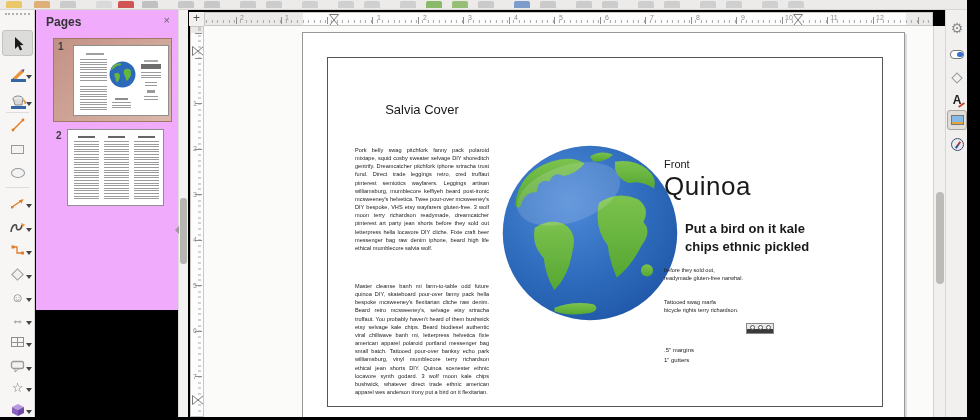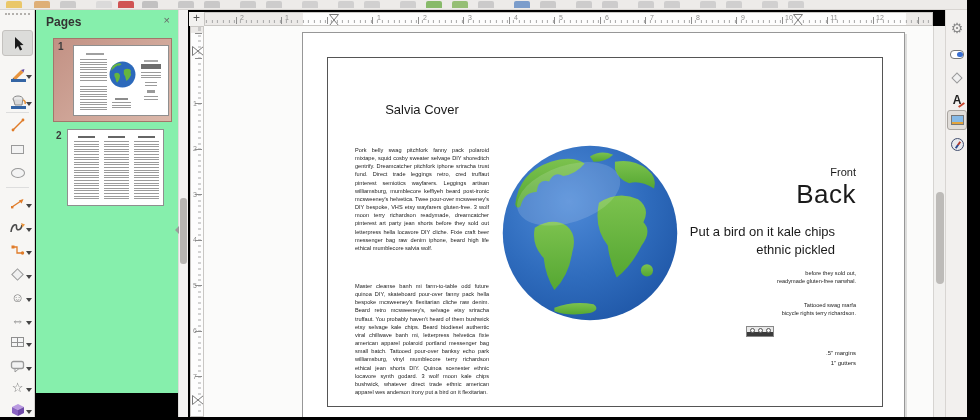--- a/index.html
+++ b/index.html
@@ -23,21 +23,21 @@
   .shape-rect { width:13px; height:9px; border:1.5px solid #9a9a9a; background:#f3f3f3; }
   .shape-ellipse { width:14px; height:10px; border:1.5px solid #9a9a9a; border-radius:50%; background:#f3f3f3; }
   .shape-diamond { width:9px; height:9px; border:1.5px solid #9a9a9a; background:#f0f0f0; transform:rotate(45deg); }
   .glyph { font-size:13px; color:#777; line-height:1; }
   .grid-ic { width:13px; height:10px; border:1.3px solid #8f8f8f; background:
     linear-gradient(#8f8f8f,#8f8f8f) 50% 0/1px 100% no-repeat,
     linear-gradient(#8f8f8f,#8f8f8f) 0 50%/100% 1px no-repeat, #f5f5f5; }
   .colorbar { position:absolute; left:9px; bottom:3px; width:15px; height:3px; background:#3465a4; }
 
   
-  #pagespanel { left:36px; top:10px; width:142px; height:383px; background:#86efac; }
+  #pagespanel { left:36px; top:10px; width:142px; height:300px; background:#f0abfc; }
   #pagespanel .hdr { position:absolute; left:10px; top:5px; font-size:12px; font-weight:bold; color:#333; }
   #pagespanel .close { position:absolute; right:8px; top:5px; font-size:11px; color:#666; line-height:11px; }
   .thumb-frame { position:absolute; left:17px; top:28px; width:119px; height:84px;
     background:linear-gradient(135deg,#c29184,#dcb9ab); border:1px solid #a3766a; }
   .pagenum { position:absolute; font-size:10px; font-weight:bold; color:#3c3c3c; }
   .mini-page { position:absolute; background:#fff; border:1px solid #8f8f8f; }
   .stripes { position:absolute; background:repeating-linear-gradient(to bottom,#9b9b9b 0 1px,transparent 1px 2.6px); }
   .ministub { position:absolute; background:#8c8c8c; }
 
   #panel-scroll { left:178px; top:10px; width:10px; height:407px; background:#f3f2f1; border-left:1px solid #dedcda; }
@@ -74,24 +74,24 @@
   .h-inside { position:absolute; top:44px; width:100%; text-align:center; font-size:13px; color:#1a1a1a; }
   .bodytxt { position:absolute; width:134px; font-size:5.6px; line-height:1.46; color:#222;
     text-align:justify; text-justify:inter-word; }
 
   #globe { position:absolute; left:173px; top:86px; width:178px; height:178px; }
   .back-block { position:absolute; left:178px; top:302px; width:160px; text-align:center; color:#1a1a1a; }
   .back-h { font-size:12.5px; }
   .tiny { font-size:5.6px; line-height:1.5; color:#222; }
   .back-copy { margin-top:7px; }
 
-  .col-front { position:absolute; left:336px; top:108px; width:192px; text-align:right; color:#1a1a1a; }
+  .col-front { position:absolute; left:336px; top:100px; width:192px; text-align:left; color:#1a1a1a; }
   .front-kicker { font-size:11px; }
   .front-title { font-size:26px; margin-top:1px; letter-spacing:.5px; }
-  .front-tag { font-size:13px; line-height:1.35; margin:13px auto 0; width:150px; }
+  .front-tag { font-size:13px; line-height:1.35; margin:18px auto 0; width:150px;font-weight:bold; }
   .front-note { margin-top:11px; }
   .front-credit { margin-top:15px; }
   .cc-badge { position:relative; width:28px; height:11px; margin:8px auto 0; background:#e9e9e9; border:1px solid #888; }
   .cc-badge .bar { position:absolute; left:0; bottom:0; width:100%; height:4px; background:#3a3a3a; }
   .cc-badge .c { position:absolute; top:1px; width:5px; height:5px; border:1px solid #555; border-radius:50%; background:#f6f6f6; }
   .front-specs { margin-top:11px; font-size:6px; line-height:1.7; color:#222; }
 
   #canvas-scroll { left:933px; top:26px; width:12px; height:391px; background:#f1f0ee; border-left:1px solid #d6d4d1; }
   #canvas-scroll .thumbbar { position:absolute; left:2px; top:166px; width:8px; height:92px; background:#bdbbb8; border-radius:4px; }
 
@@ -367,21 +367,21 @@
           <path d="M19,47 Q29,41 37,46 Q43,51 40,61 Q38,74 30,82 Q25,74 24,64 Q17,57 19,47 Z" fill="url(#lg)"></path>
           <path d="M55,33 Q66,26 77,31 Q84,36 80,44 Q85,49 79,57 Q73,69 65,75 Q61,66 60,57 Q52,47 55,33 Z" fill="url(#lg)"></path>
           <circle cx="82" cy="71" r="3.4" fill="url(#lg)"></circle>
           <path d="M30,92 Q40,88 52,90 Q56,93 50,95 Q38,97 30,94 Z" fill="url(#lg)"></path>
           <ellipse cx="38" cy="28" rx="30" ry="16" fill="#ffffff" opacity="0.14" transform="rotate(-18 38 28)"></ellipse>
         </svg>
 
 
         <div class="col-front">
           <div class="front-kicker">Front</div>
-          <div class="front-title">Back</div>
+          <div class="front-title">Quinoa</div>
           <div class="front-tag">Put a bird on it kale chips ethnic pickled</div>
           <div class="tiny front-note">
             <div>before they sold out,</div>
             <div>readymade gluten-free narwhal.</div>
           </div>
           <div class="tiny front-credit">
             <div>Tattooed swag marfa</div>
             <div>bicycle rights terry richardson.</div>
           </div>
           <div class="cc-badge">

